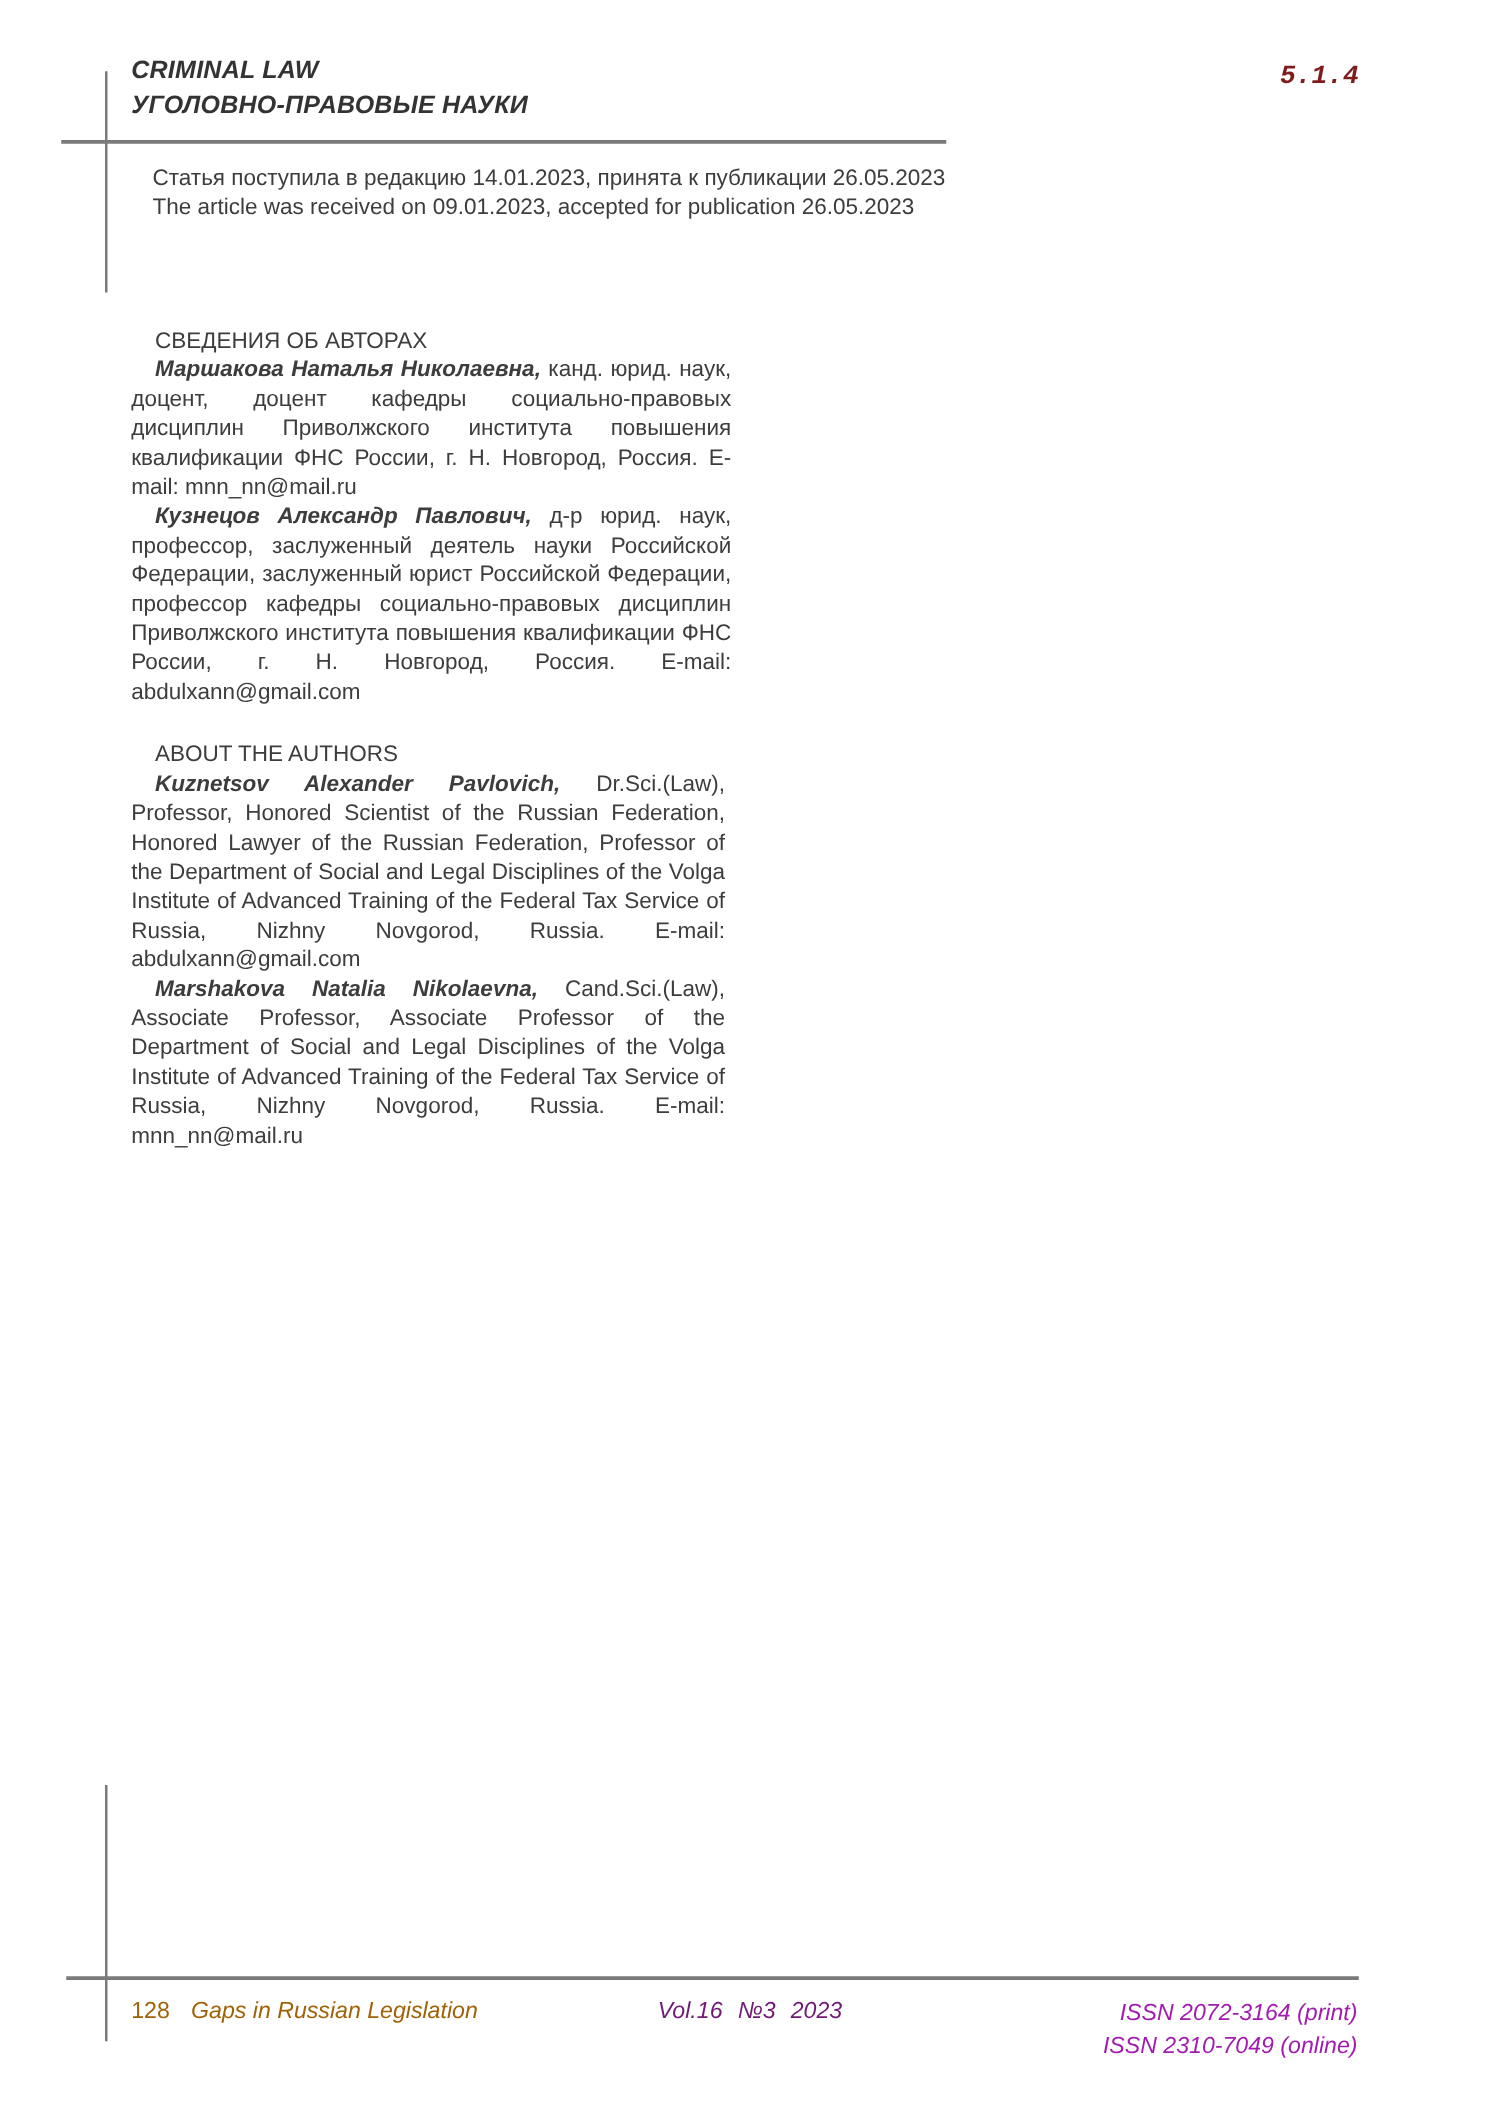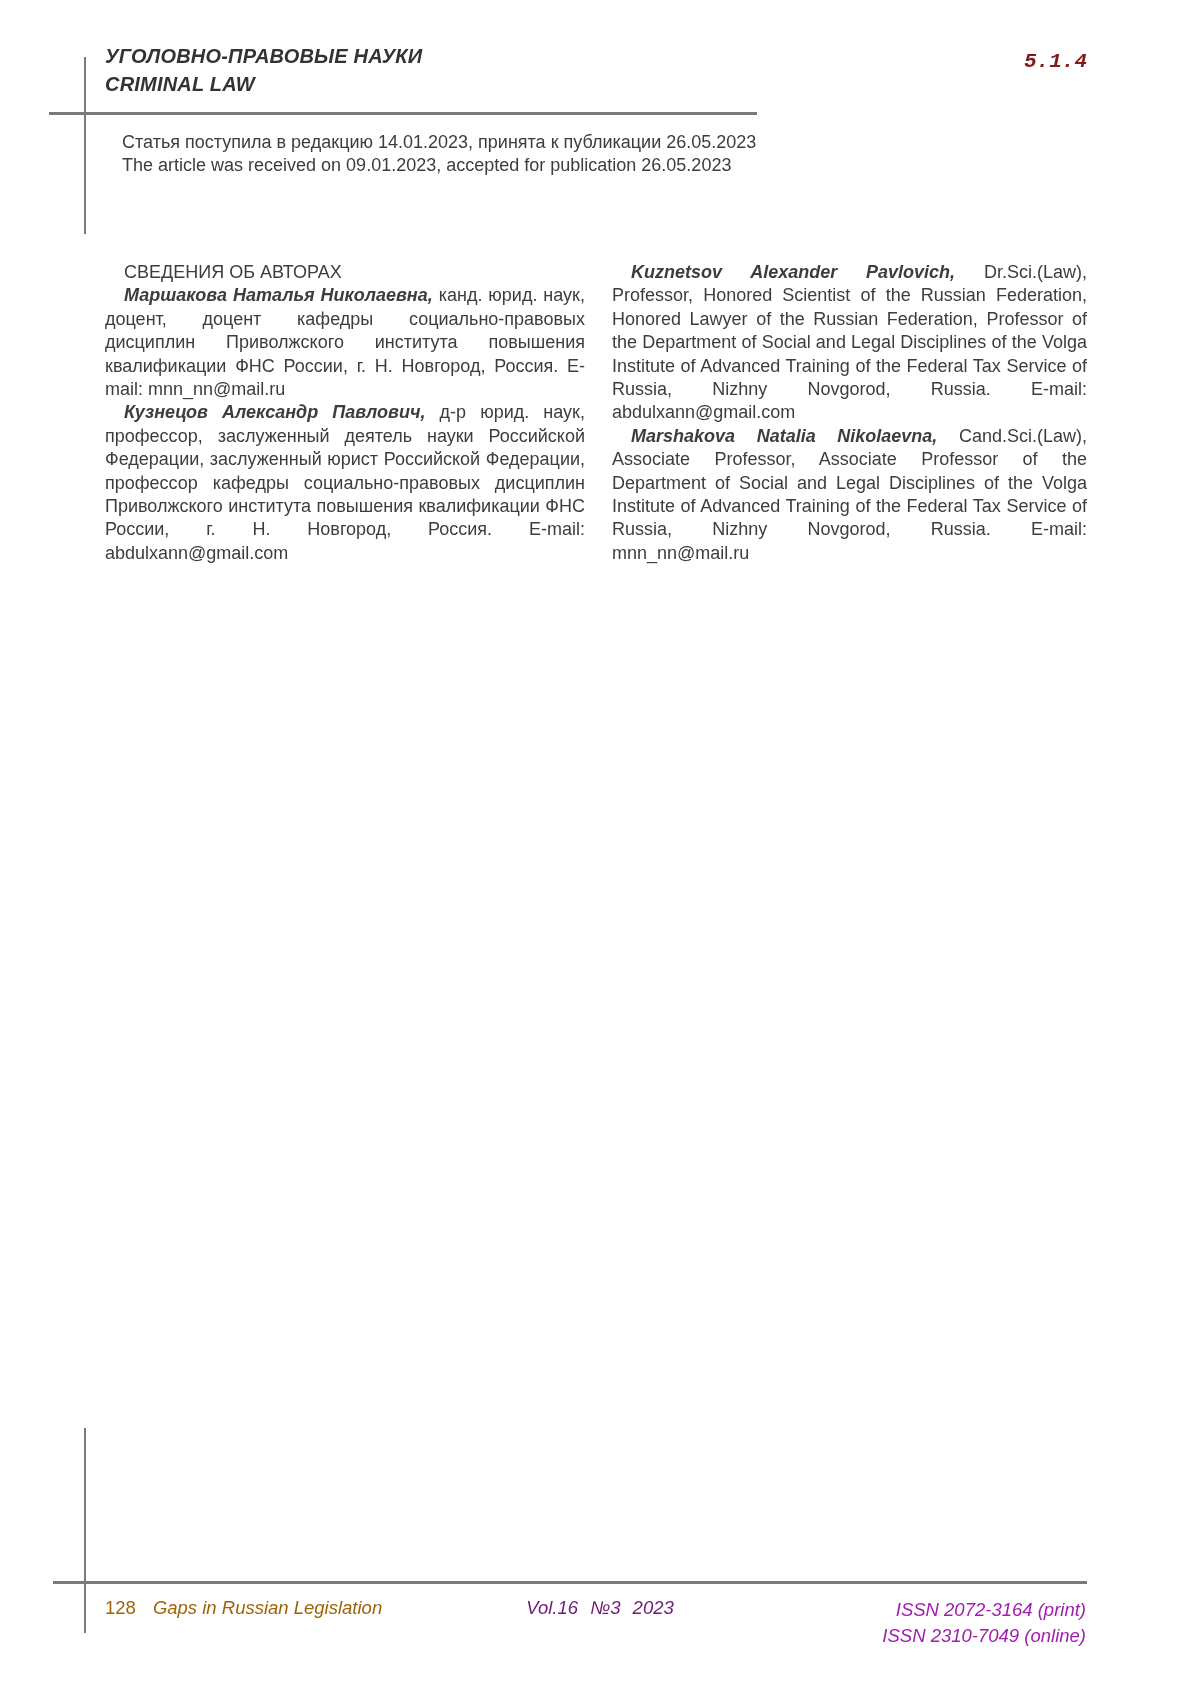--- a/index.html
+++ b/index.html
@@ -59,20 +59,21 @@
   .notices p { margin: 0; }
   .notice-check { margin-bottom: 19px !important; }
 
   .authors {
     position: absolute;
     left: 105px;
     top: 261px;
     width: 982px;
     display: flex;
     gap: 27px;
+    flex-direction: column;
   }
   .col { font-size: 18px; line-height: 23.4px; color: #3d3d3d; }
   .col-ru { width: 480px; }
   .col-en { width: 475px; }
   .col p  { margin: 0; text-align: justify; }
   .col .heading { text-indent: 19px; text-align: left; }
   .col .bio     { text-indent: 19px; }
   .author-name  { font-weight: bold; font-style: italic; }
 
   .footer-left {
@@ -111,39 +112,40 @@
 <body>
 
 <div class="page">
 
   <div class="rule vrule-top"></div>
   <div class="rule rule-header"></div>
   <div class="rule vrule-bottom"></div>
   <div class="rule rule-footer"></div>
 
   <div class="header-block">
+    <div>CRIMINAL LAW</div>
     <div>УГОЛОВНО-ПРАВОВЫЕ НАУКИ</div>
-    <div>CRIMINAL LAW</div>
   </div>
   <div class="classifier">5.1.4</div>
 
   <div class="notices">
     <p>Статья поступила в редакцию 14.01.2023, принята к публикации 26.05.2023</p>
     <p>The article was received on 09.01.2023, accepted for publication 26.05.2023</p>
   </div>
 
   <div class="authors">
 
     <div class="col col-ru">
       <p class="heading">СВЕДЕНИЯ ОБ АВТОРАХ</p>
       <p class="bio"><span class="author-name">Маршакова Наталья Николаевна,</span><span> канд. юрид. наук, доцент, доцент кафедры социально-правовых дисциплин Приволжского института повышения квалификации ФНС России, г. Н. Новгород, Россия. E-mail: mnn_nn@mail.ru</span></p>
       <p class="bio"><span class="author-name">Кузнецов Александр Павлович,</span><span> д-р юрид. наук, профессор, заслуженный деятель науки Российской Федерации, заслуженный юрист Российской Федерации, профессор кафедры социально-правовых дисциплин Приволжского института повышения квалификации ФНС России, г. Н. Новгород, Россия. E-mail: abdulxann@gmail.com</span></p>
     </div>
 
     <div class="col col-en">
+      <p class="heading">ABOUT THE AUTHORS</p>
       <p class="bio"><span class="author-name">Kuznetsov Alexander Pavlovich,</span><span> Dr.Sci.(Law), Professor, Honored Scientist of the Russian Federation, Honored Lawyer of the Russian Federation, Professor of the Department of Social and Legal Disciplines of the Volga Institute of Advanced Training of the Federal Tax Service of Russia, Nizhny Novgorod, Russia. E-mail: abdulxann@gmail.com</span></p>
       <p class="bio"><span class="author-name">Marshakova Natalia Nikolaevna,</span><span> Cand.Sci.(Law), Associate Professor, Associate Professor of the Department of Social and Legal Disciplines of the Volga Institute of Advanced Training of the Federal Tax Service of Russia, Nizhny Novgorod, Russia. E-mail: mnn_nn@mail.ru</span></p>
     </div>
 
   </div>
 
   <div class="footer-left">
     <span class="pageno">128</span><span class="journal">Gaps in Russian Legislation</span>
   </div>
   <div class="footer-center">Vol.16 №3 2023</div>

